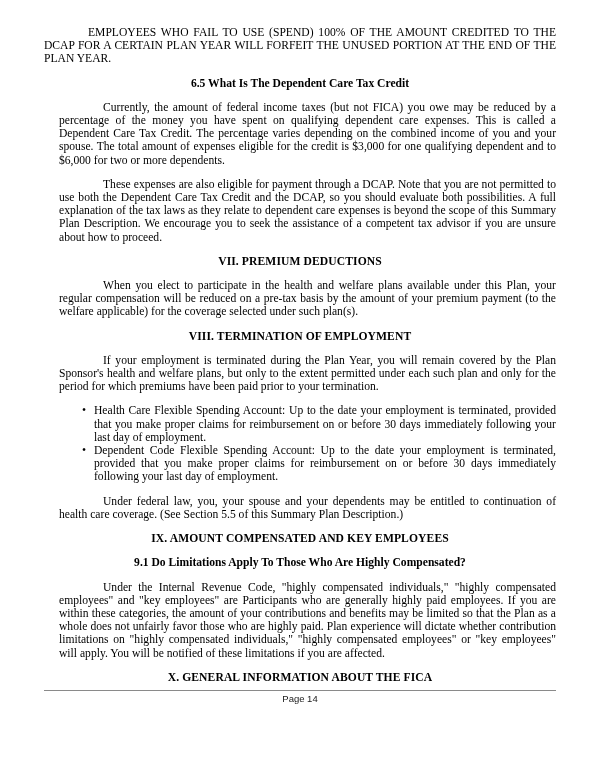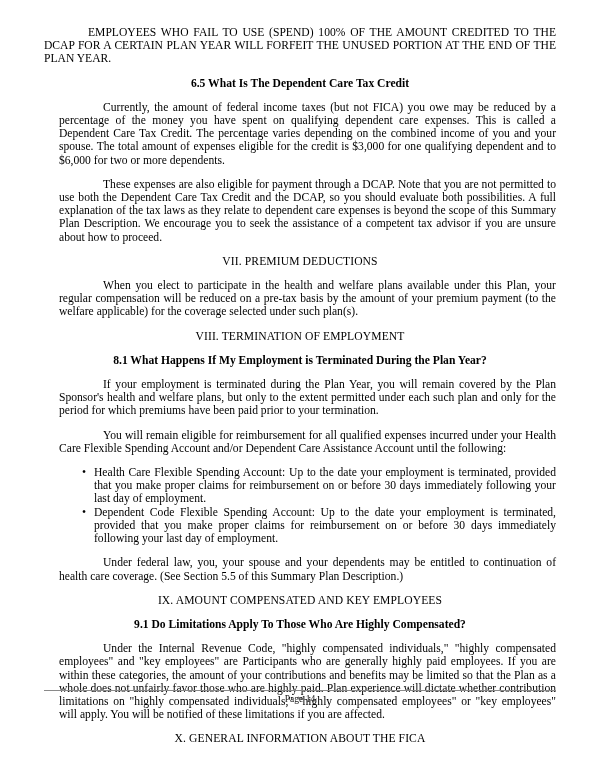--- a/index.html
+++ b/index.html
@@ -38,21 +38,21 @@
     margin: 0 0 11px 0;
     font-size: 11.6px;
     line-height: 13.2px;
     text-align: justify;
     text-indent: 44px;
   }
   h2.center-heading {
     margin: 0 0 11px 0;
     font-size: 11.6px;
     line-height: 13.2px;
-    font-weight: normal;
+    font-weight: bold;
     text-align: center;
     letter-spacing: 0.1px;
   }
   h3.sub-heading {
     margin: 0 0 11px 0;
     font-size: 11.6px;
     line-height: 13.2px;
     font-weight: bold;
     text-align: center;
   }
@@ -88,21 +88,21 @@
     width: 512px;
   }
   .footer-rule {
     border-top: 1px solid #8a8a8a;
     width: 100%;
     height: 0;
     margin: 0 0 2px 0;
   }
   .footer-text {
     text-align: center;
-    font-family: Liberation Serif, serif;
+    font-family: Liberation Sans, sans-serif;
     font-size: 9.5px;
     line-height: 12px;
     color: #1a1a1a;
   }
   .tight {
     margin-bottom: 9px;
   }
 </style>
 </head>
 <body>
@@ -118,25 +118,23 @@
 
     <p class="para">These expenses are also eligible for payment through a DCAP. Note that you are not permitted to use both the Dependent Care Tax Credit and the DCAP, so you should evaluate both possibilities. A full explanation of the tax laws as they relate to dependent care expenses is beyond the scope of this Summary Plan Description. We encourage you to seek the assistance of a competent tax advisor if you are unsure about how to proceed.</p>
 
     <h2 class="center-heading">VII. PREMIUM DEDUCTIONS</h2>
 
 
     <p class="para">When you elect to participate in the health and welfare plans available under this Plan, your regular compensation will be reduced on a pre-tax basis by the amount of your premium payment (to the welfare applicable) for the coverage selected under such plan(s).</p>
 
     <h2 class="center-heading">VIII. TERMINATION OF EMPLOYMENT</h2>
 
-    <h3 class="sub-heading">8.1 What Happens If My Employment is Terminated During the Plan Year?</h3>
 
     <p class="para">If your employment is terminated during the Plan Year, you will remain covered by the Plan Sponsor's health and welfare plans, but only to the extent permitted under each such plan and only for the period for which premiums have been paid prior to your termination.</p>
 
-    <p class="para tight">You will remain eligible for reimbursement for all qualified expenses incurred under your Health Care Flexible Spending Account and/or Dependent Care Assistance Account until the following:</p>
 
     <ul class="bullets">
       <li><span class="lead">Health Care Flexible Spending Account</span><span>: Up to the date your employment is terminated, provided that you make proper claims for reimbursement on or before 30 days immediately following your last day of employment.</span></li>
       <li><span class="lead">Dependent Code Flexible Spending Account</span><span>: Up to the date your employment is terminated, provided that you make proper claims for reimbursement on or before 30 days immediately following your last day of employment.</span></li>
     </ul>
 
     <p class="para">Under federal law, you, your spouse and your dependents may be entitled to continuation of health care coverage. (See Section 5.5 of this Summary Plan Description.)</p>
 
     <h2 class="center-heading">IX. AMOUNT COMPENSATED AND KEY EMPLOYEES</h2>
 

